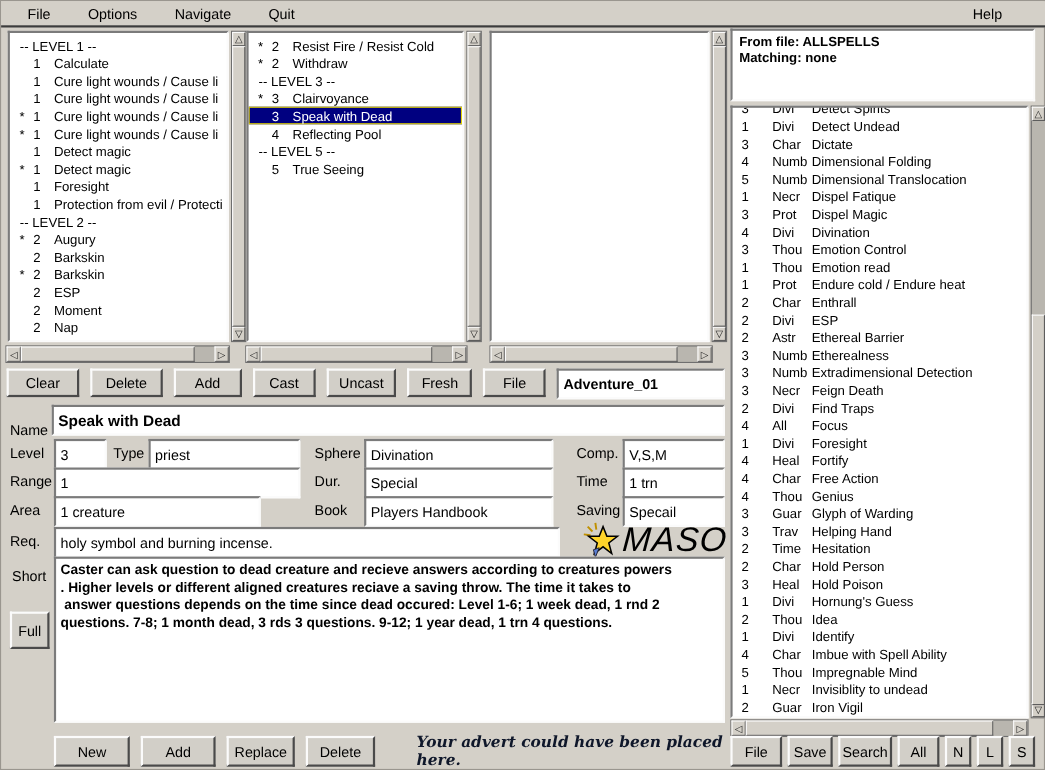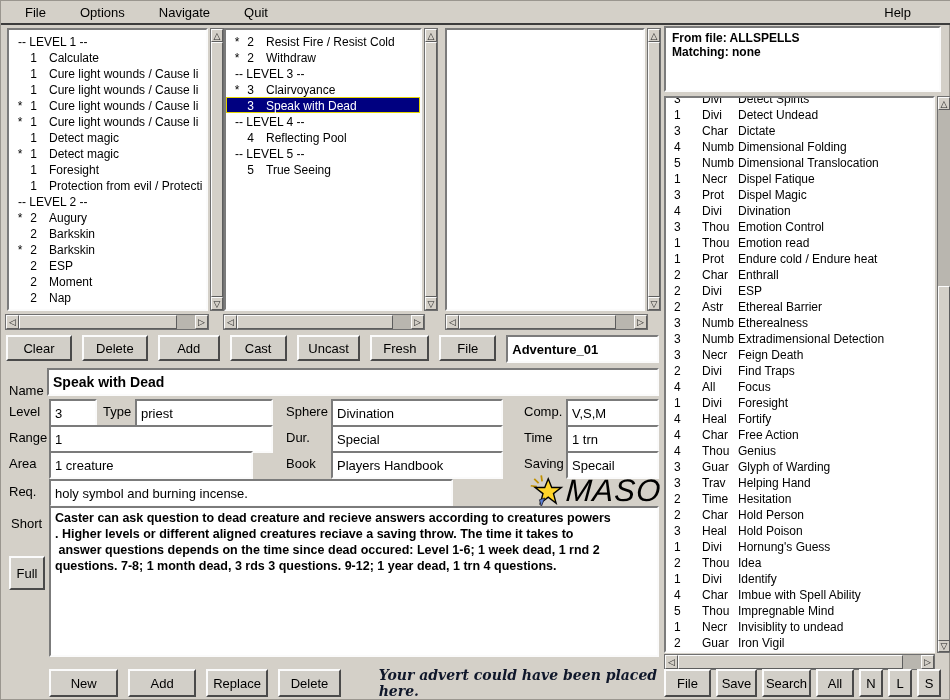--- a/index.html
+++ b/index.html
@@ -176,23 +176,20 @@
       <div class="lrow">
         <span class="star">*</span>
         <span class="lvl">3</span>
         <span class="nm">Clairvoyance</span>
       </div>
       <div class="lrow selected">
         <span class="star"></span>
         <span class="lvl">3</span>
         <span class="nm">Speak with Dead</span>
       </div>
-      <div class="lrow header">
-        <span class="nm">-- LEVEL 4 --</span>
-      </div>
       <div class="lrow">
         <span class="star"></span>
         <span class="lvl">4</span>
         <span class="nm">Reflecting Pool</span>
       </div>
       <div class="lrow header">
         <span class="nm">-- LEVEL 5 --</span>
       </div>
       <div class="lrow">
         <span class="star"></span>
@@ -474,28 +471,28 @@
   <div class="field in" style="left:565px;top:398px;width:93px;height:24px;">V,S,M</div>
 
   <div class="flabel" style="left:8px;top:429px;">Range</div>
   <div class="field in" style="left:48px;top:424px;width:224px;height:24px;">1</div>
   <div class="flabel" style="left:285px;top:429px;">Dur.</div>
   <div class="field in" style="left:330px;top:424px;width:172px;height:24px;">Special</div>
   <div class="flabel" style="left:523px;top:429px;">Time</div>
   <div class="field in" style="left:565px;top:424px;width:93px;height:24px;">1 trn</div>
 
   <div class="flabel" style="left:8px;top:455px;">Area</div>
-  <div class="field in" style="left:48px;top:450px;width:204px;height:24px;">1 creature</div>
+  <div class="field in" style="left:48px;top:450px;width:188px;height:24px;">1 creature</div>
   <div class="flabel" style="left:285px;top:455px;">Book</div>
   <div class="field in" style="left:330px;top:450px;width:172px;height:24px;">Players Handbook</div>
   <div class="flabel" style="left:523px;top:455px;">Saving</div>
   <div class="field in" style="left:565px;top:450px;width:93px;height:24px;">Specail</div>
 
   <div class="flabel" style="left:8px;top:483px;">Req.</div>
-  <div class="field in" style="left:48px;top:478px;width:404px;height:24px;">holy symbol and burning incense.</div>
+  <div class="field in" style="left:48px;top:478px;width:460px;height:24px;">holy symbol and burning incense.</div>
 
   <div id="logo">
     <svg width="42" height="40" viewBox="0 0 42 40">
       <line x1="6" y1="6" x2="11" y2="11" stroke="#c09000" stroke-width="2"></line>
       <line x1="14" y1="2" x2="15" y2="9" stroke="#c09000" stroke-width="2"></line>
       <line x1="2" y1="14" x2="9" y2="15" stroke="#c09000" stroke-width="2"></line>
       <polygon points="22,6 26,16 37,16 28,23 31,34 22,27 13,34 16,23 7,16 18,16" fill="#ffd42a" stroke="#000" stroke-width="1.6"></polygon>
       <polygon points="12,30 18,28 14,38" fill="#5b7fd4" stroke="#223" stroke-width="1"></polygon>
     </svg>
     <span id="logo-text">MASO</span>

